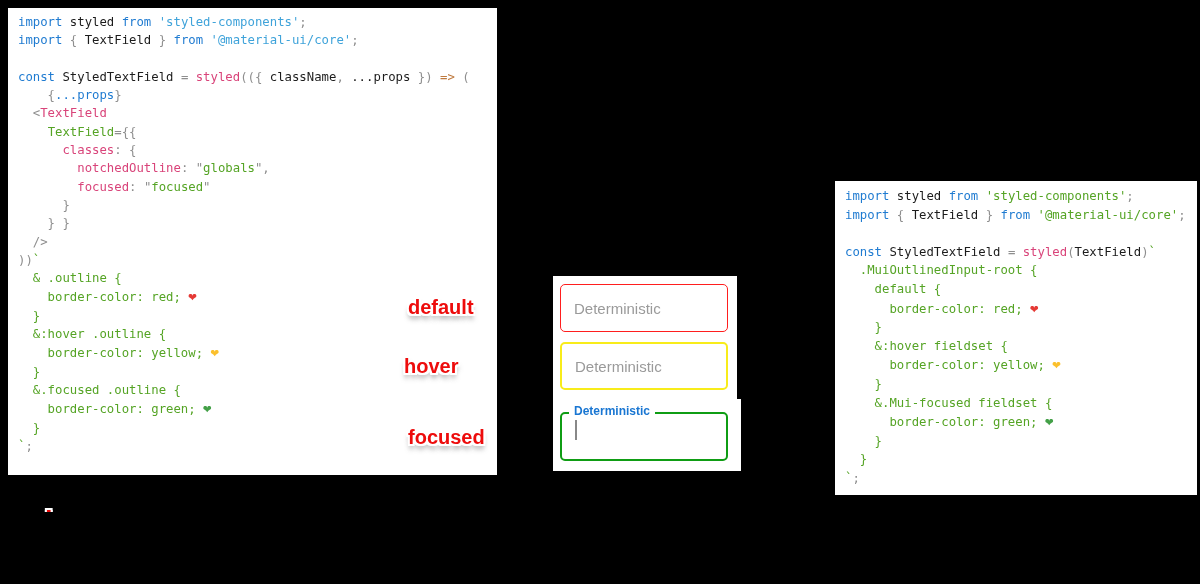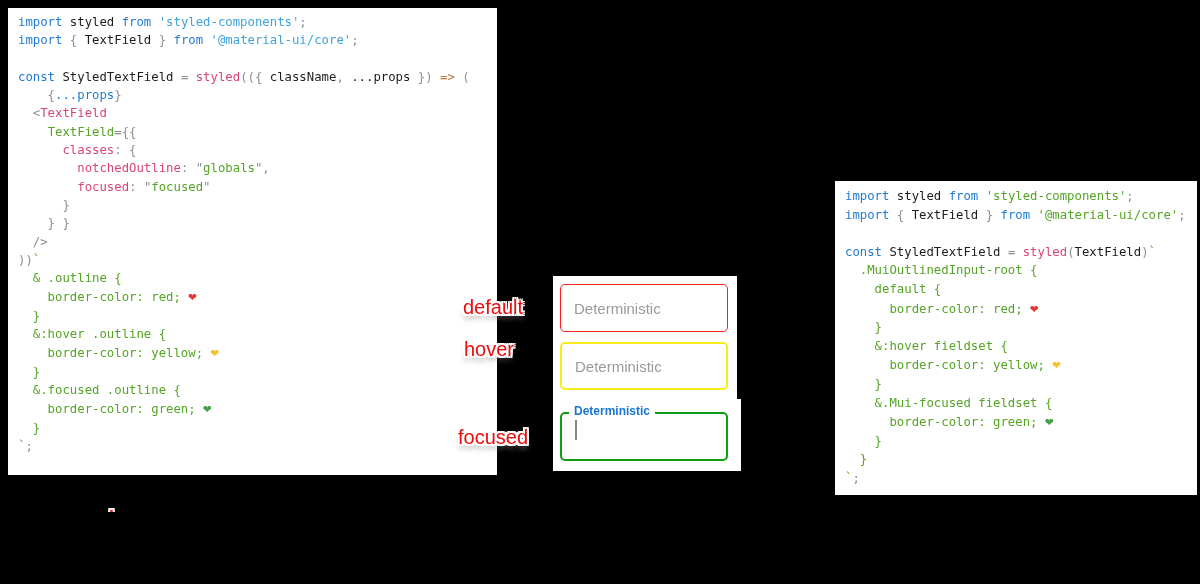--- a/index.html
+++ b/index.html
@@ -25,28 +25,27 @@
       font-family:"Liberation Sans",sans-serif;font-size:15px;color:#555;
       padding:0 0 0 13px;outline:none;}
   .tf::placeholder{color:var(--c-placeholder);opacity:1;}
   .tf-default{left:560px;top:284px;width:168px;height:48px;border:1.5px solid var(--c-field_red);}
   .tf-hover{left:560px;top:342px;width:168px;height:48px;border:2px solid var(--c-field_yellow);}
   .tf-focused{left:560px;top:412px;width:168px;height:49px;border:2px solid var(--c-field_green);}
   .float-label{position:absolute;left:569px;top:405px;font-size:12px;font-weight:bold;
                color:var(--c-mui_blue);background:#fff;padding:0 5px;line-height:13px;}
   .caret{position:absolute;left:575px;top:420px;width:1.5px;height:20px;background:var(--c-cursor);}
 
-  .state-label,.caption{position:absolute;color:var(--c-label_red);font-weight:normal;
-      text-align:center;
+  .state-label,.caption{position:absolute;color:var(--c-label_red);font-weight:bold;
       text-shadow:-2px -2px 0 #fff,2px -2px 0 #fff,-2px 2px 0 #fff,2px 2px 0 #fff,
                   -2px 0 0 #fff,2px 0 0 #fff,0 -2px 0 #fff,0 2px 0 #fff,
                   0 5px 5px rgba(130,130,130,.85);}
   .state-label{width:170px;font-size:20px;}
   .lbl-default{left:408px;top:296px;}
-  .lbl-hover{left:404px;top:338px;}
+  .lbl-hover{left:404px;top:355px;}
   .lbl-focused{left:408px;top:426px;}
   .caption{width:220px;font-size:27px;}
   .caption-left{left:30px;top:506px;}
   .caption-right{left:852px;top:515px;}
 </style>
 </head>
 <body>
 
 <div class="canvas">
 

